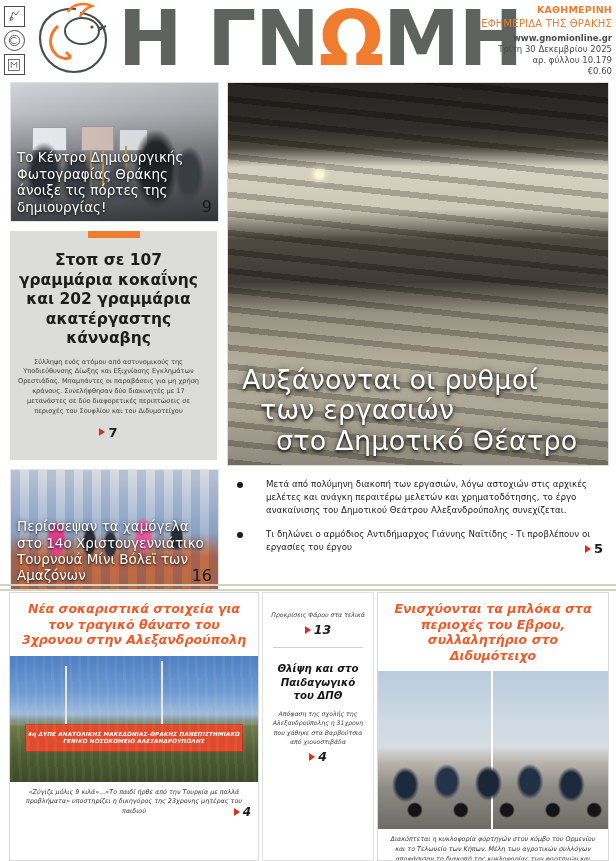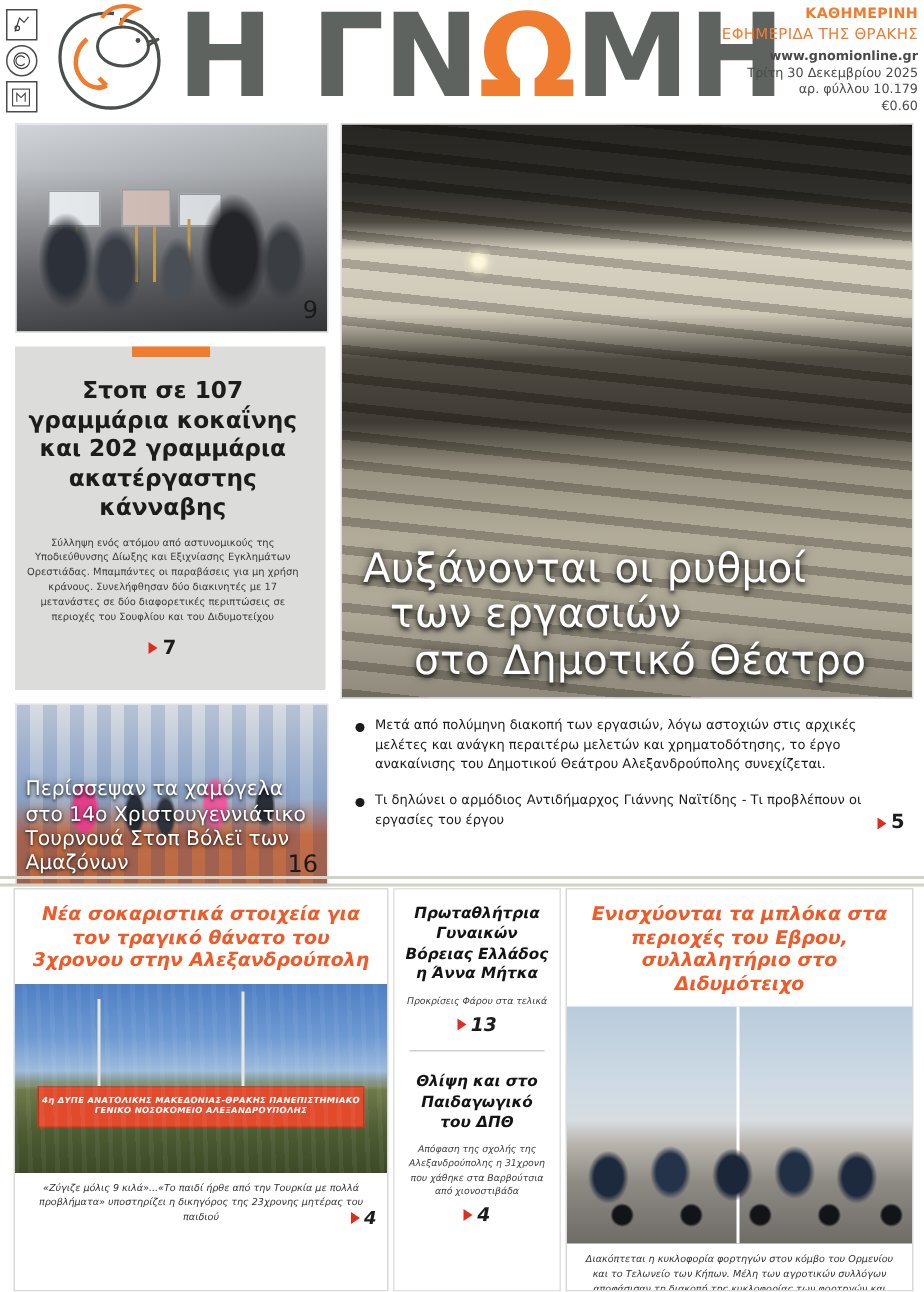--- a/index.html
+++ b/index.html
@@ -54,21 +54,21 @@
   
   .mainphoto{position:relative;width:380px;height:382px;overflow:hidden;border:1px solid #dcdcdc;}
   .mainphoto .mh{position:absolute;left:14px;right:10px;bottom:8px;}
   .mainphoto .mh .line{color:#fff;font-size:27px;line-height:1.14;font-weight:400;letter-spacing:.2px;
      text-shadow:0 2px 3px rgba(0,0,0,.8),0 0 7px rgba(0,0,0,.6);}
   .mainphoto .mh .line.ind1{margin-left:18px;}
   .mainphoto .mh .line.ind2{margin-left:34px;}
   .bullets{margin-top:12px;padding:0 6px 0 10px;}
   .bullet{display:flex;gap:7px;margin-bottom:10px;}
   .bullet .dot{flex:0 0 auto;width:6px;height:6px;border-radius:50%;background:#1b1b1b;margin-top:4px;}
-  .bullet .tx{font-size:8.7px;line-height:1.52;color:#1b1b1b;}
+  .bullet .tx{font-size:8.7px;line-height:1.52;color:#1b1b1b;margin-left:16px;}
   .main-pn{position:absolute;right:4px;bottom:-2px;display:flex;align-items:center;gap:3px;}
   .main-pn .tri{width:0;height:0;border-left:6px solid #e02b20;border-top:4px solid transparent;border-bottom:4px solid transparent;}
   .main-pn .n{font-size:13px;font-weight:700;color:#1c1c1c;}
 
   
   .rule{position:absolute;left:0;width:616px;height:2px;background:#cfd3c4;}
 
   
   .bottom{position:absolute;left:0;top:592px;width:616px;height:269px;}
   .bcol{position:absolute;top:0;background:#fff;border:1px solid #d9d9d9;overflow:hidden;font-style:italic;}
@@ -211,40 +211,43 @@
         <div class="ph ph1 scene" style="position:relative;">
           <div class="easel" style="left:14%;top:44%;width:2px;height:34%;"></div>
           <div class="easel" style="left:19%;top:44%;width:2px;height:34%;"></div>
           <div class="frame" style="left:10%;top:32%;width:16%;height:16%;"></div>
           <div class="easel" style="left:38%;top:46%;width:2px;height:30%;"></div>
           <div class="easel" style="left:44%;top:46%;width:2px;height:30%;"></div>
           <div class="frame" style="left:34%;top:31%;width:15%;height:17%;background:#d8c3bb;"></div>
           <div class="frame" style="left:52%;top:33%;width:13%;height:15%;"></div>
           <div class="easel" style="left:55%;top:46%;width:2px;height:28%;"></div>
         </div>
+        <div class="ph-overlay">
+          <div class="t">Το Κέντρο Δημιουργικής Φωτογραφίας Θράκης άνοιξε τις πόρτες της δημιουργίας!</div>
+        </div>
         <div class="pagenum-abs">
           <span class="tri"></span>
           <span class="n">9</span>
         </div>
       </div>
 
       <div class="greybox">
         <div class="bar"></div>
         <h2>Στοπ σε 107 γραμμάρια κοκαΐνης και 202 γραμμάρια ακατέργαστης κάνναβης</h2>
         <p class="sub">Σύλληψη ενός ατόμου από αστυνομικούς της Υποδιεύθυνσης Δίωξης και Εξιχνίασης Εγκλημάτων Ορεστιάδας. Μπαμπάντες οι παραβάσεις για μη χρήση κράνους.  Συνελήφθησαν δύο διακινητές με 17 μετανάστες σε δύο διαφορετικές περιπτώσεις σε περιοχές του Σουφλίου και του Διδυμοτείχου</p>
         <div class="pn">
           <span class="tri"></span>
           <span class="n">7</span>
         </div>
       </div>
 
       <div class="photocard" style="margin-top:9px;">
         <div class="ph ph2 scene" style="position:relative;"></div>
         <div class="ph-overlay">
-          <div class="t">Περίσσεψαν τα χαμόγελα στο 14ο Χριστουγεννιάτικο Τουρνουά Στοπ Βόλεϊ των Αμαζόνων</div>
+          <div class="t">Περίσσεψαν τα χαμόγελα στο 14ο Χριστουγεννιάτικο Τουρνουά Μίνι Βόλεϊ των Αμαζόνων</div>
         </div>
         <div class="pagenum-abs">
           <span class="tri"></span>
           <span class="n">16</span>
         </div>
       </div>
 
       <div class="greybox">
         <div class="bar"></div>
         <h2>«Πλημμύρισε» με κόσμο η γιορτή των εργατικών σωματείων της Αλεξανδρούπολης</h2>
@@ -302,21 +305,20 @@
         <div class="tx">«Ζύγιζε μόλις 9 κιλά»...«Το παιδί ήρθε από την Τουρκία με πολλά προβλήματα» υποστηρίζει η δικηγόρος της 23χρονης μητέρας του παιδιού</div>
         <div class="pn">
           <span class="tri"></span>
           <span class="n">4</span>
         </div>
       </div>
     </div>
 
     <div class="bcol mid">
       <div class="mblock">
-        <h3>Πρωταθλήτρια Γυναικών Βόρειας Ελλάδος η Άννα Μήτκα</h3>
         <p>Προκρίσεις Φάρου στα τελικά</p>
         <div class="pn">
           <span class="tri"></span>
           <span class="n">13</span>
         </div>
       </div>
       <div class="mdiv"></div>
       <div class="mblock">
         <h3>Θλίψη και στο Παιδαγωγικό του ΔΠΘ</h3>
         <p>Απόφαση της σχολής της Αλεξανδρούπολης η 31χρονη που χάθηκε στα Βαρβούτσια από χιονοστιβάδα</p>

